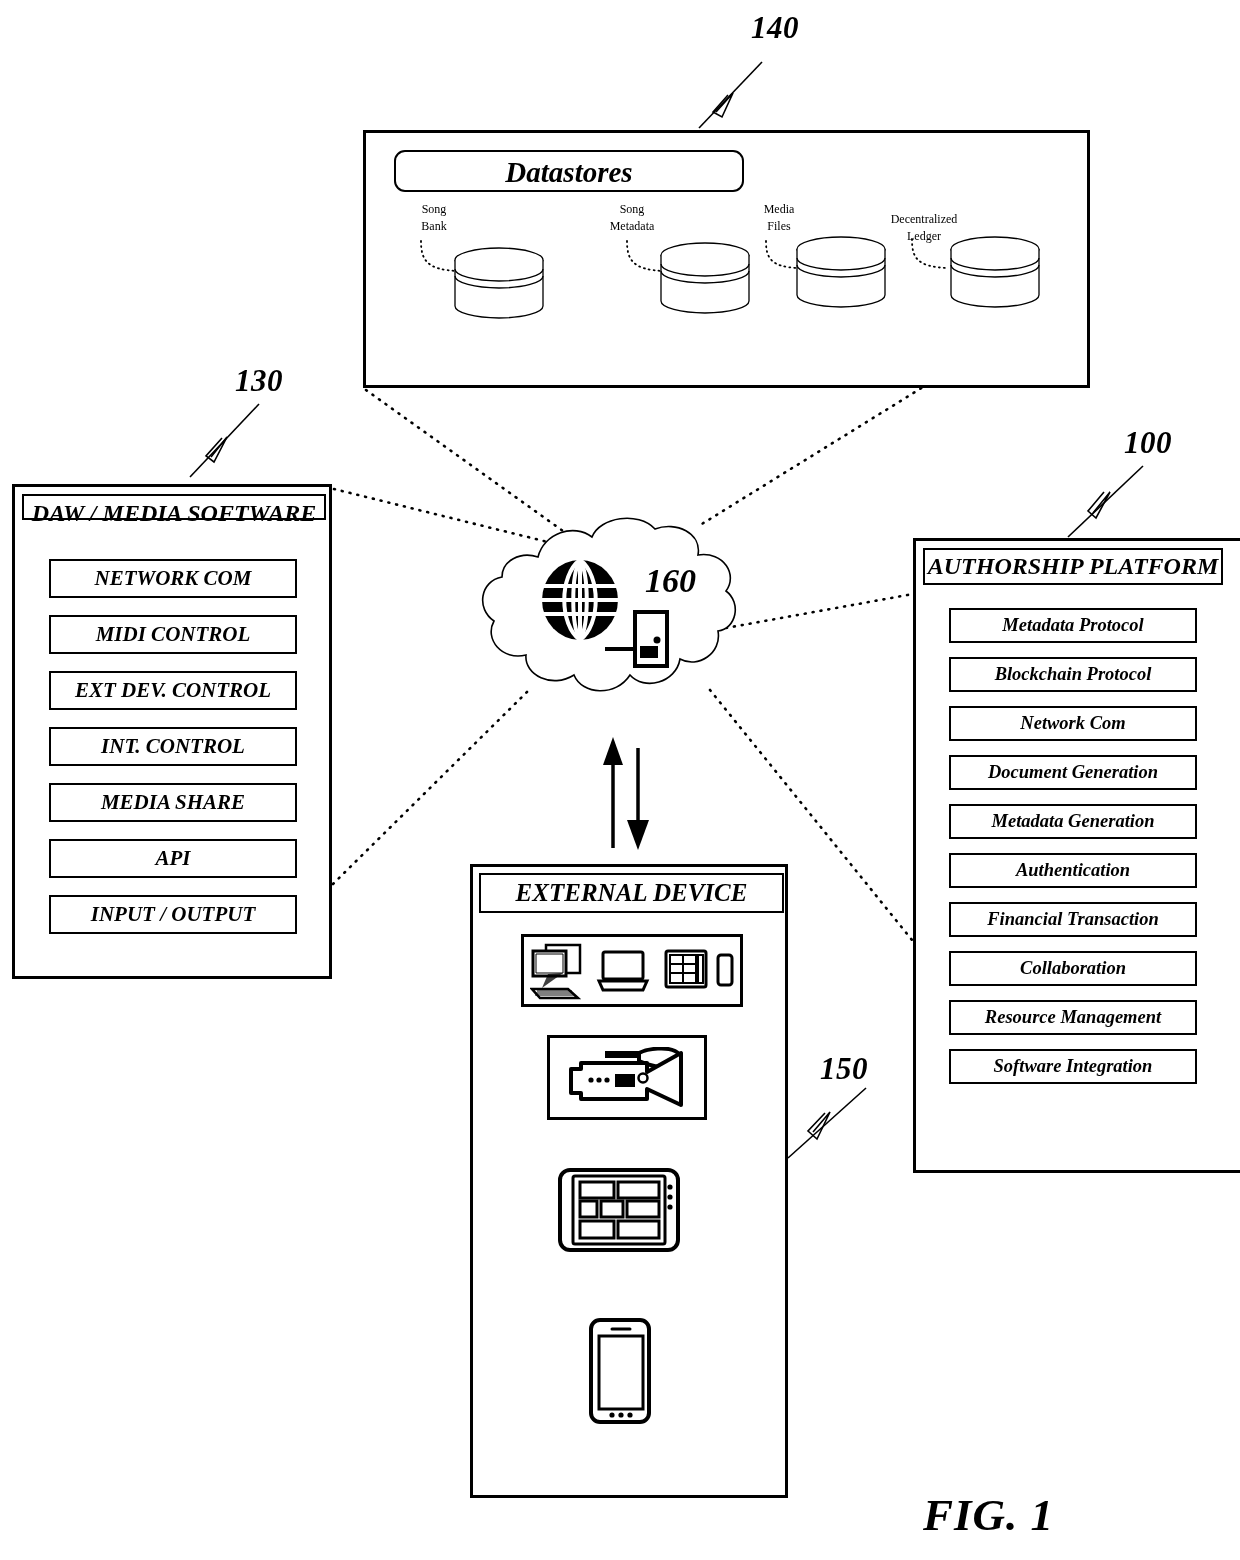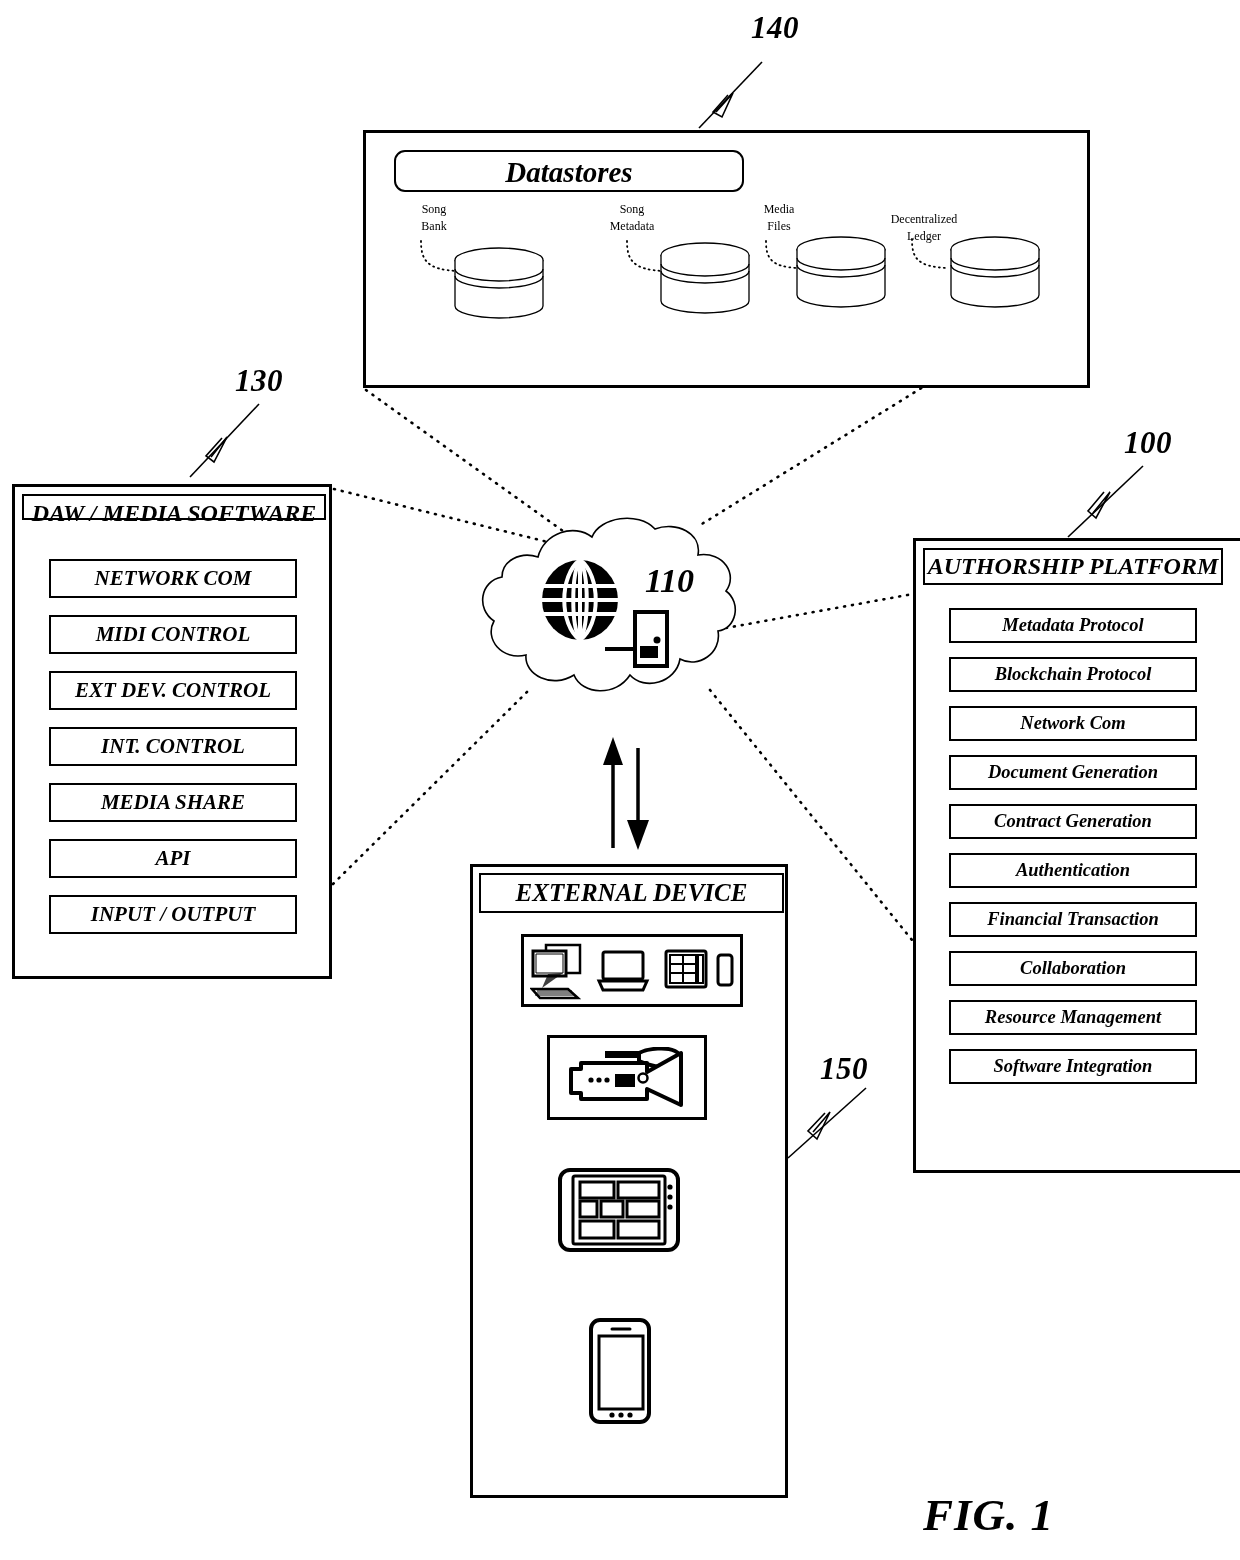--- a/index.html
+++ b/index.html
@@ -273,21 +273,21 @@
     </div>
   </div>
 
   <div class="panel" id="platform-panel">
     <div class="panel-title" id="platform-title">AUTHORSHIP PLATFORM</div>
     <div id="platform-modules">
       <div class="module">Metadata Protocol</div>
       <div class="module">Blockchain Protocol</div>
       <div class="module">Network Com</div>
       <div class="module">Document Generation</div>
-      <div class="module">Contract Generation</div>
+      <div class="module">Metadata Generation</div>
       <div class="module">Authentication</div>
       <div class="module">Financial Transaction</div>
       <div class="module">Collaboration</div>
       <div class="module">Resource Management</div>
       <div class="module">Software Integration</div>
     </div>
   </div>
 
   <div class="panel" id="device-panel">
     <div class="panel-title" id="device-title">EXTERNAL DEVICE</div>
@@ -392,17 +392,17 @@
       </g>
     </svg>
     
     <svg class="icon-svg" style="left:165px; top:105px;" width="72" height="62" viewBox="0 0 72 62">
       <line x1="0" y1="39" x2="30" y2="39" stroke="#000" stroke-width="4"></line>
       <rect x="30" y="2" width="32" height="54" fill="#fff" stroke="#000" stroke-width="4"></rect>
       <circle cx="52" cy="30" r="3.5" fill="#000"></circle>
       <rect x="35" y="36" width="18" height="12" fill="#000"></rect>
     </svg>
   </div>
-  <div id="cloud-num">110</div>
+  <div id="cloud-num">160</div>
 
   <div id="fig-caption">FIG. 1</div>
 
 </div>
 
 </body></html>

